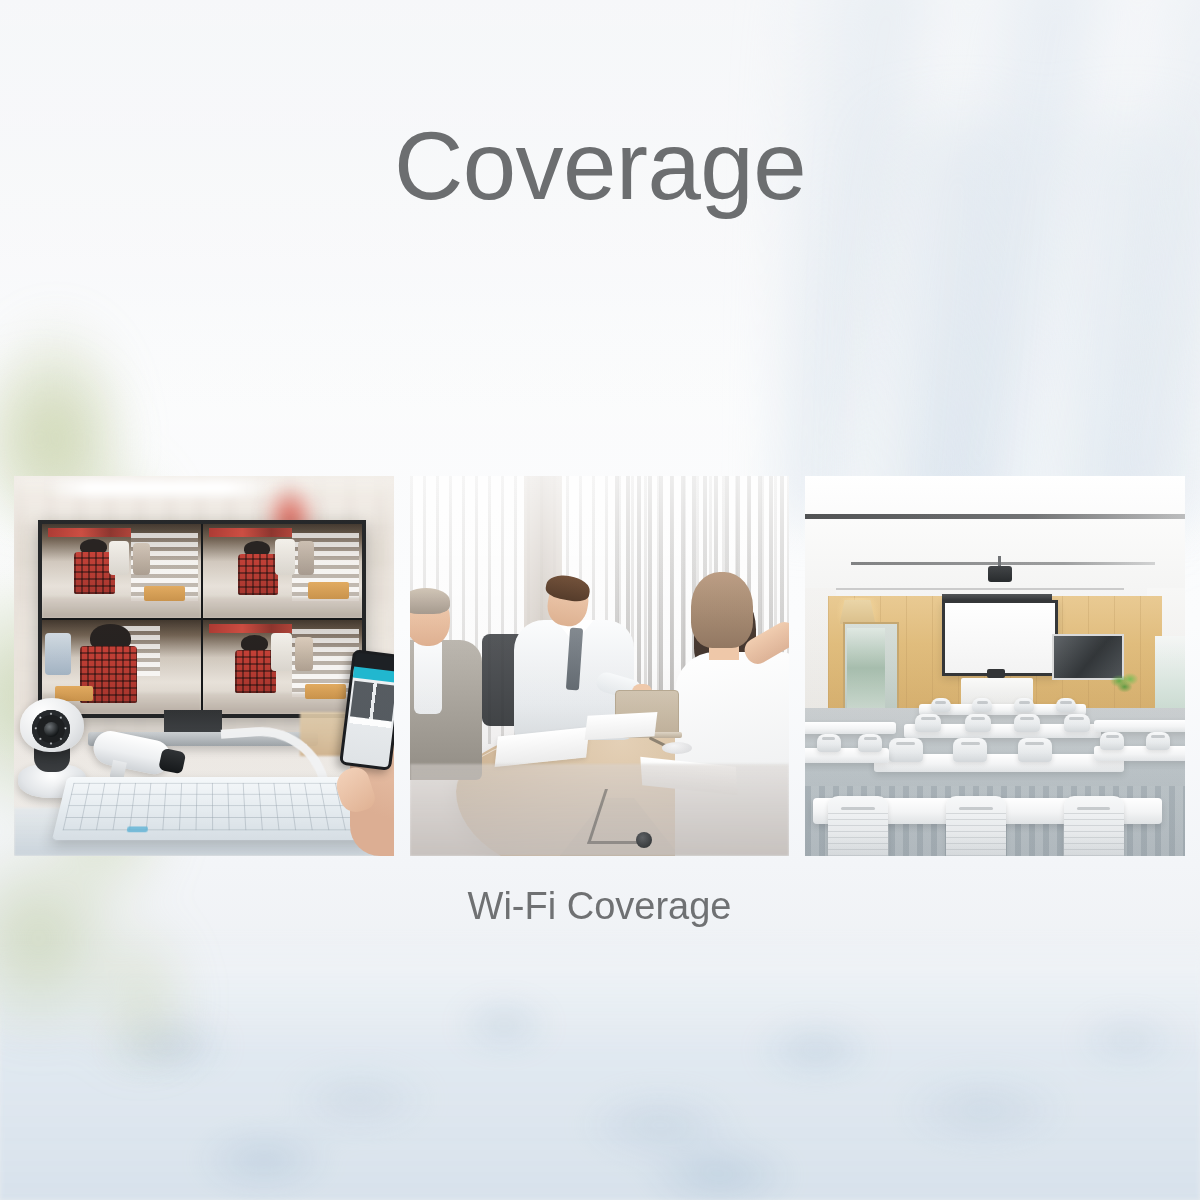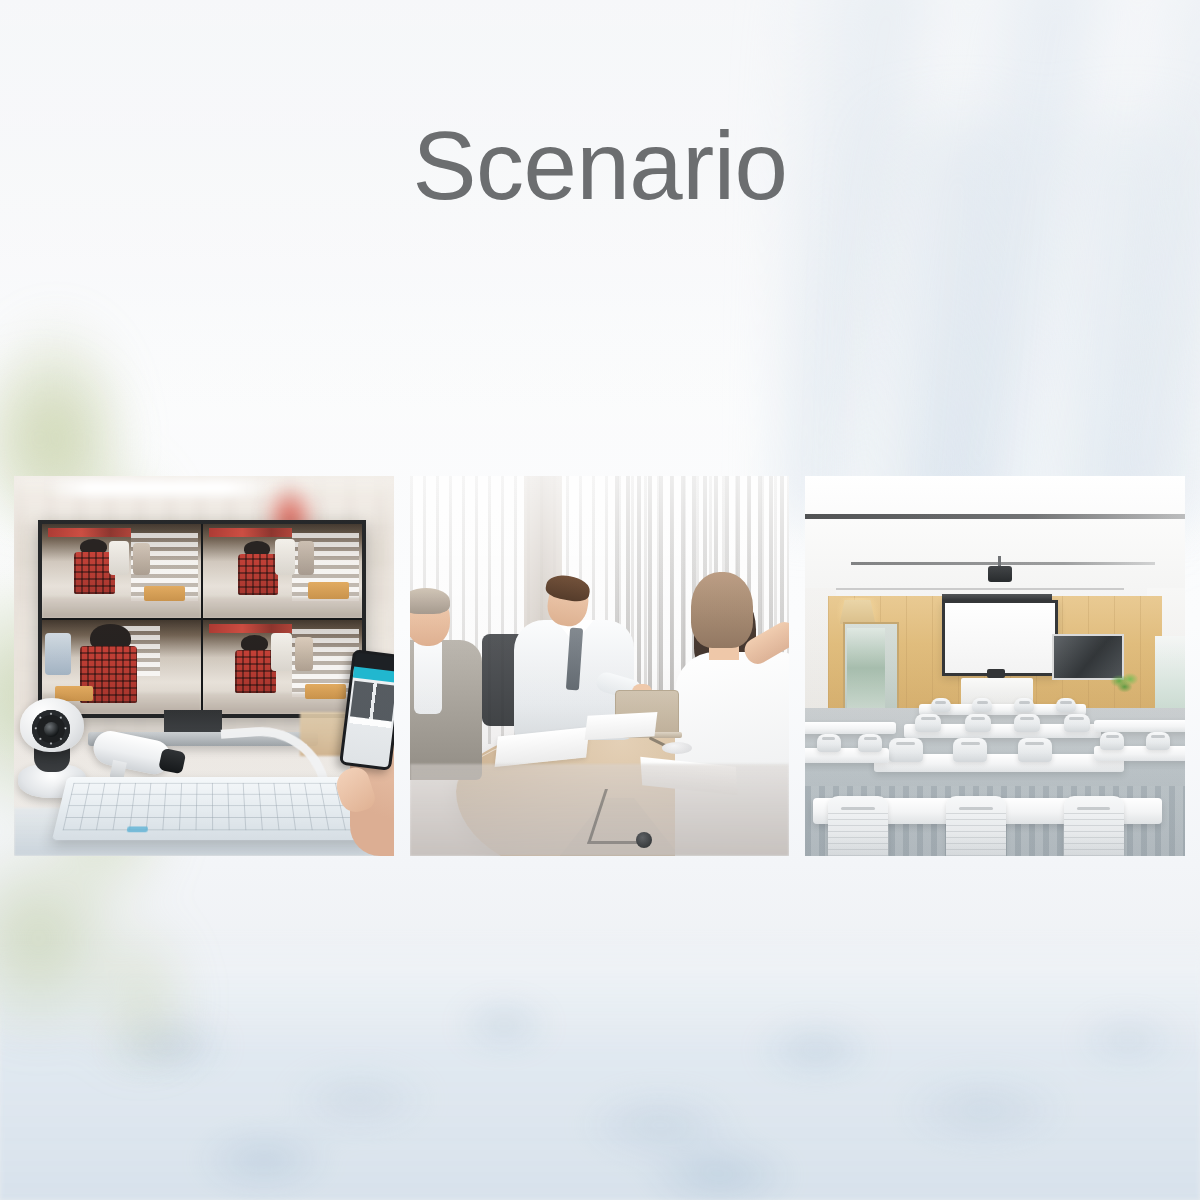--- a/index.html
+++ b/index.html
@@ -788,21 +788,21 @@
   <div class="bg-base"></div>
   <div class="bg-right-smear"></div>
   <div class="bg-right-smear2"></div>
   <div class="bg-bottom"></div>
   <div class="bg-bottom-tex"></div>
   <div class="bg-foliage"></div>
   <div class="bg-foliage-top"></div>
   <div class="bg-veil"></div>
 
   <div class="title-block">
-    <span class="title-line">Scenario</span>
+    <span class="title-line">Coverage</span>
   </div>
 
   <div class="photo-row">
 
     <div class="panel">
       <div class="p1-bg"></div>
       <div class="p1-shelves"></div>
       <div class="p1-ceil"></div>
       <div class="p1-redblob"></div>
 
@@ -1014,15 +1014,16 @@
       <div class="chair-slat" style="left:37%;top:332px;width:60px;height:48px;"></div>
       <div class="chair" style="left:68%;top:320px;width:60px;height:62px;border-radius:10px 10px 3px 3px;"></div>
       <div class="chair-slat" style="left:68%;top:332px;width:60px;height:48px;"></div>
 
       <div class="panel-wash"></div>
     </div>
 
   </div>
 
   <div class="caption-row">
+    <div class="caption">Wi-Fi Coverage</div>
   </div>
 
 </div>
 
 </body></html>

